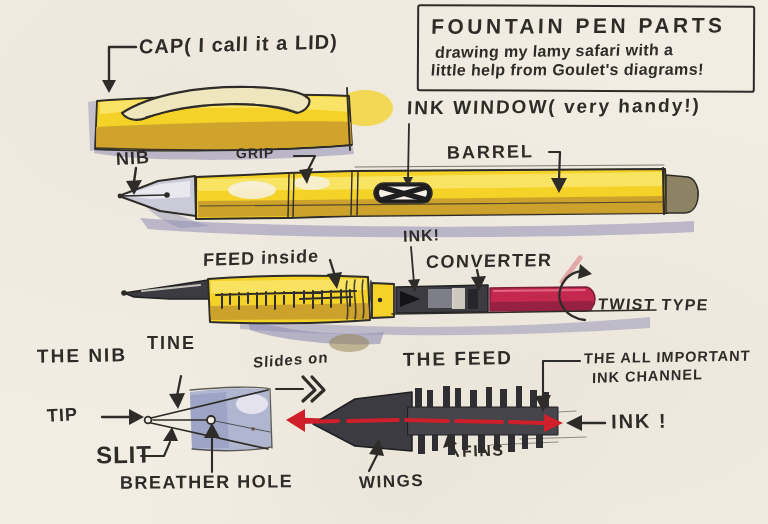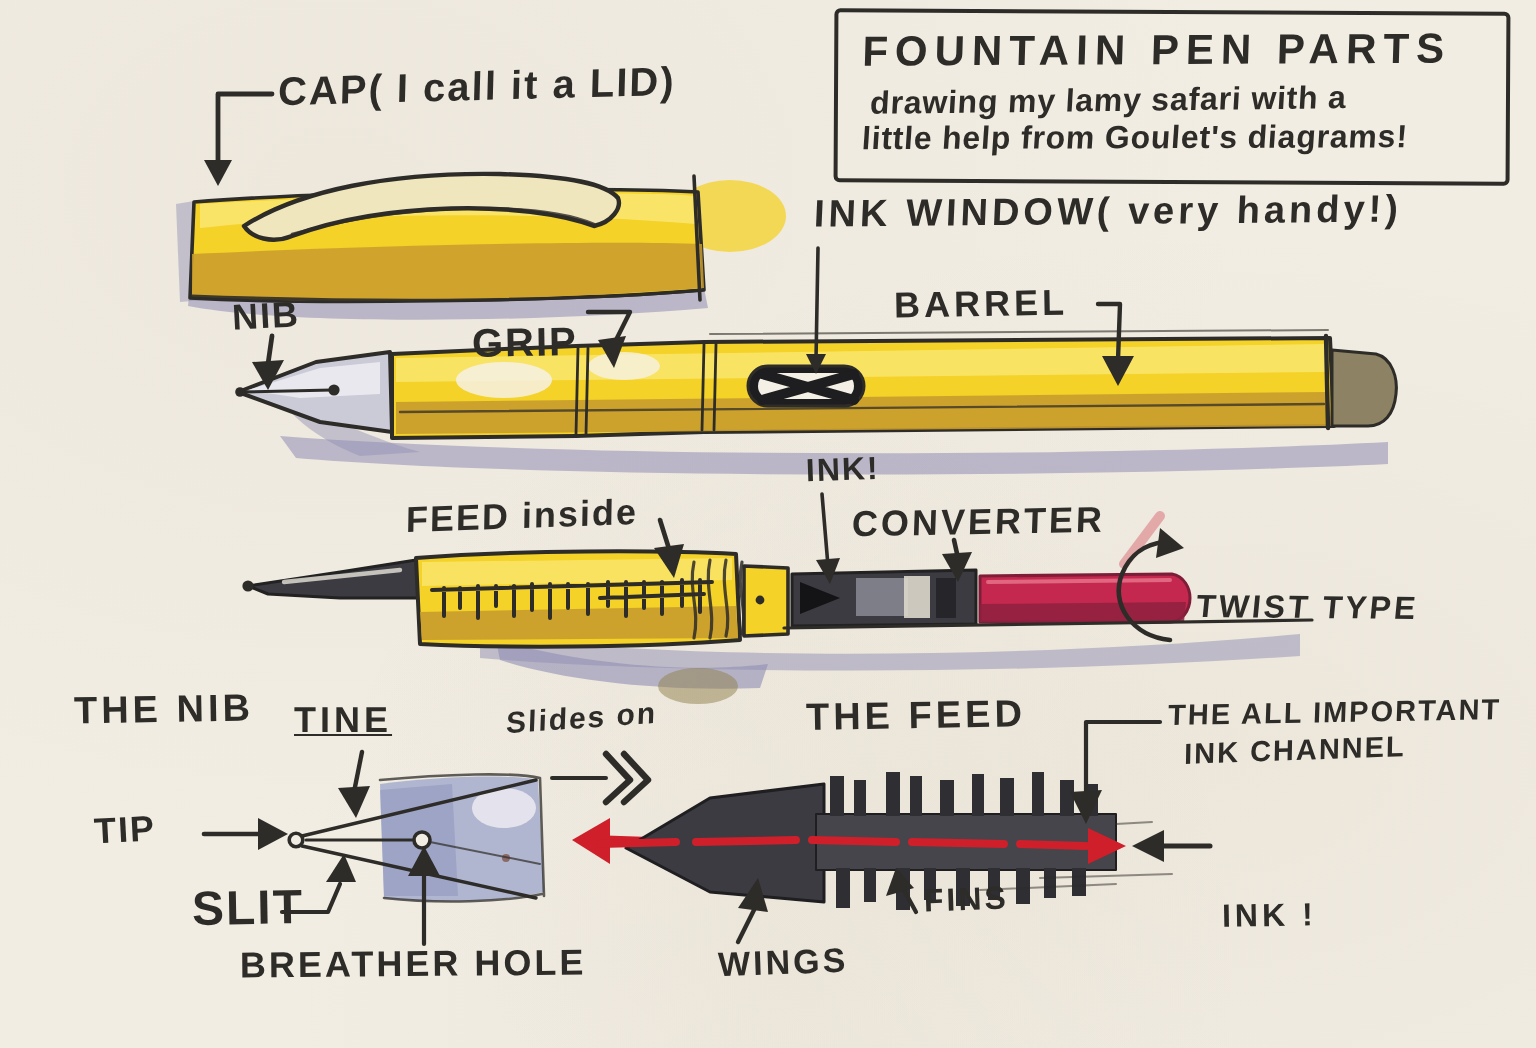--- a/index.html
+++ b/index.html
@@ -198,35 +198,35 @@
 
   <div class="titlebox">
     <div class="t1">FOUNTAIN PEN PARTS</div>
     <div class="t2">drawing my lamy safari with a</div>
     <div class="t3">little help from Goulet's diagrams!</div>
   </div>
 
   <div class="label" style="left:139px;top:34px;font-size:20px;transform:rotate(-1.5deg) skewX(-3deg);">CAP( I call it a LID)</div>
   <div class="label" style="left:407px;top:97px;font-size:19px;letter-spacing:2px;transform:rotate(-.5deg) skewX(-3deg);">INK WINDOW( very handy!)</div>
   <div class="label" style="left:116px;top:149px;font-size:18px;transform:rotate(-3deg);">NIB</div>
-  <div class="label" style="left:236px;top:162px;font-size:20px;transform:rotate(-1deg);text-align:center;">GRIP</div>
+  <div class="label" style="left:236px;top:146px;font-size:14px;transform:rotate(-1deg);text-align:center;">GRIP</div>
   <div class="label" style="left:447px;top:143px;font-size:18px;letter-spacing:2px;transform:rotate(-1deg);">BARREL</div>
 
   <div class="label" style="left:203px;top:249px;font-size:18px;transform:rotate(-2deg) skewX(-3deg);">FEED inside</div>
   <div class="label" style="left:403px;top:228px;font-size:16px;transform:rotate(-2deg);">INK!</div>
   <div class="label" style="left:426px;top:252px;font-size:18px;letter-spacing:1.5px;transform:rotate(-1deg) skewX(-3deg);">CONVERTER</div>
   <div class="label" style="left:598px;top:297px;font-size:16px;letter-spacing:1.5px;transform:rotate(.5deg) skewX(-5deg);">TWIST TYPE</div>
 
   <div class="label" style="left:37px;top:346px;font-size:19px;letter-spacing:2px;transform:rotate(-1deg);">THE NIB</div>
-  <div class="label" style="left:147px;top:351px;font-size:18px;letter-spacing:2px;text-decoration:underline;">TINE</div>
+  <div class="label" style="left:147px;top:334px;font-size:18px;letter-spacing:2px;">TINE</div>
   <div class="label" style="left:47px;top:406px;font-size:18px;transform:rotate(-3deg);">TIP</div>
   <div class="label" style="left:96px;top:443px;font-size:24px;transform:rotate(-1deg);">SLIT</div>
   <div class="label" style="left:120px;top:473px;font-size:18px;letter-spacing:1.5px;transform:rotate(-.5deg);">BREATHER HOLE</div>
   <div class="label" style="left:253px;top:352px;font-size:15px;transform:rotate(-4deg) skewX(-6deg);">Slides on</div>
 
   <div class="label" style="left:403px;top:349px;font-size:19px;letter-spacing:2px;transform:rotate(-1deg);">THE FEED</div>
   <div class="label" style="left:584px;top:350px;font-size:14.5px;transform:rotate(-1deg) skewX(-3deg);">THE ALL IMPORTANT</div>
   <div class="label" style="left:592px;top:369px;font-size:14.5px;transform:rotate(-2deg) skewX(-3deg);">INK CHANNEL</div>
-  <div class="label" style="left:611px;top:411px;font-size:16px;letter-spacing:2px;transform:rotate(-1deg);margin-top:40px;">INK !</div>
+  <div class="label" style="left:611px;top:411px;font-size:20px;letter-spacing:2px;transform:rotate(-1deg);">INK !</div>
   <div class="label" style="left:462px;top:443px;font-size:16px;letter-spacing:1.5px;transform:rotate(-2deg);">FINS</div>
   <div class="label" style="left:359px;top:473px;font-size:17px;letter-spacing:1.5px;transform:rotate(-2deg);">WINGS</div>
 
 </div>
 
 </body></html>

